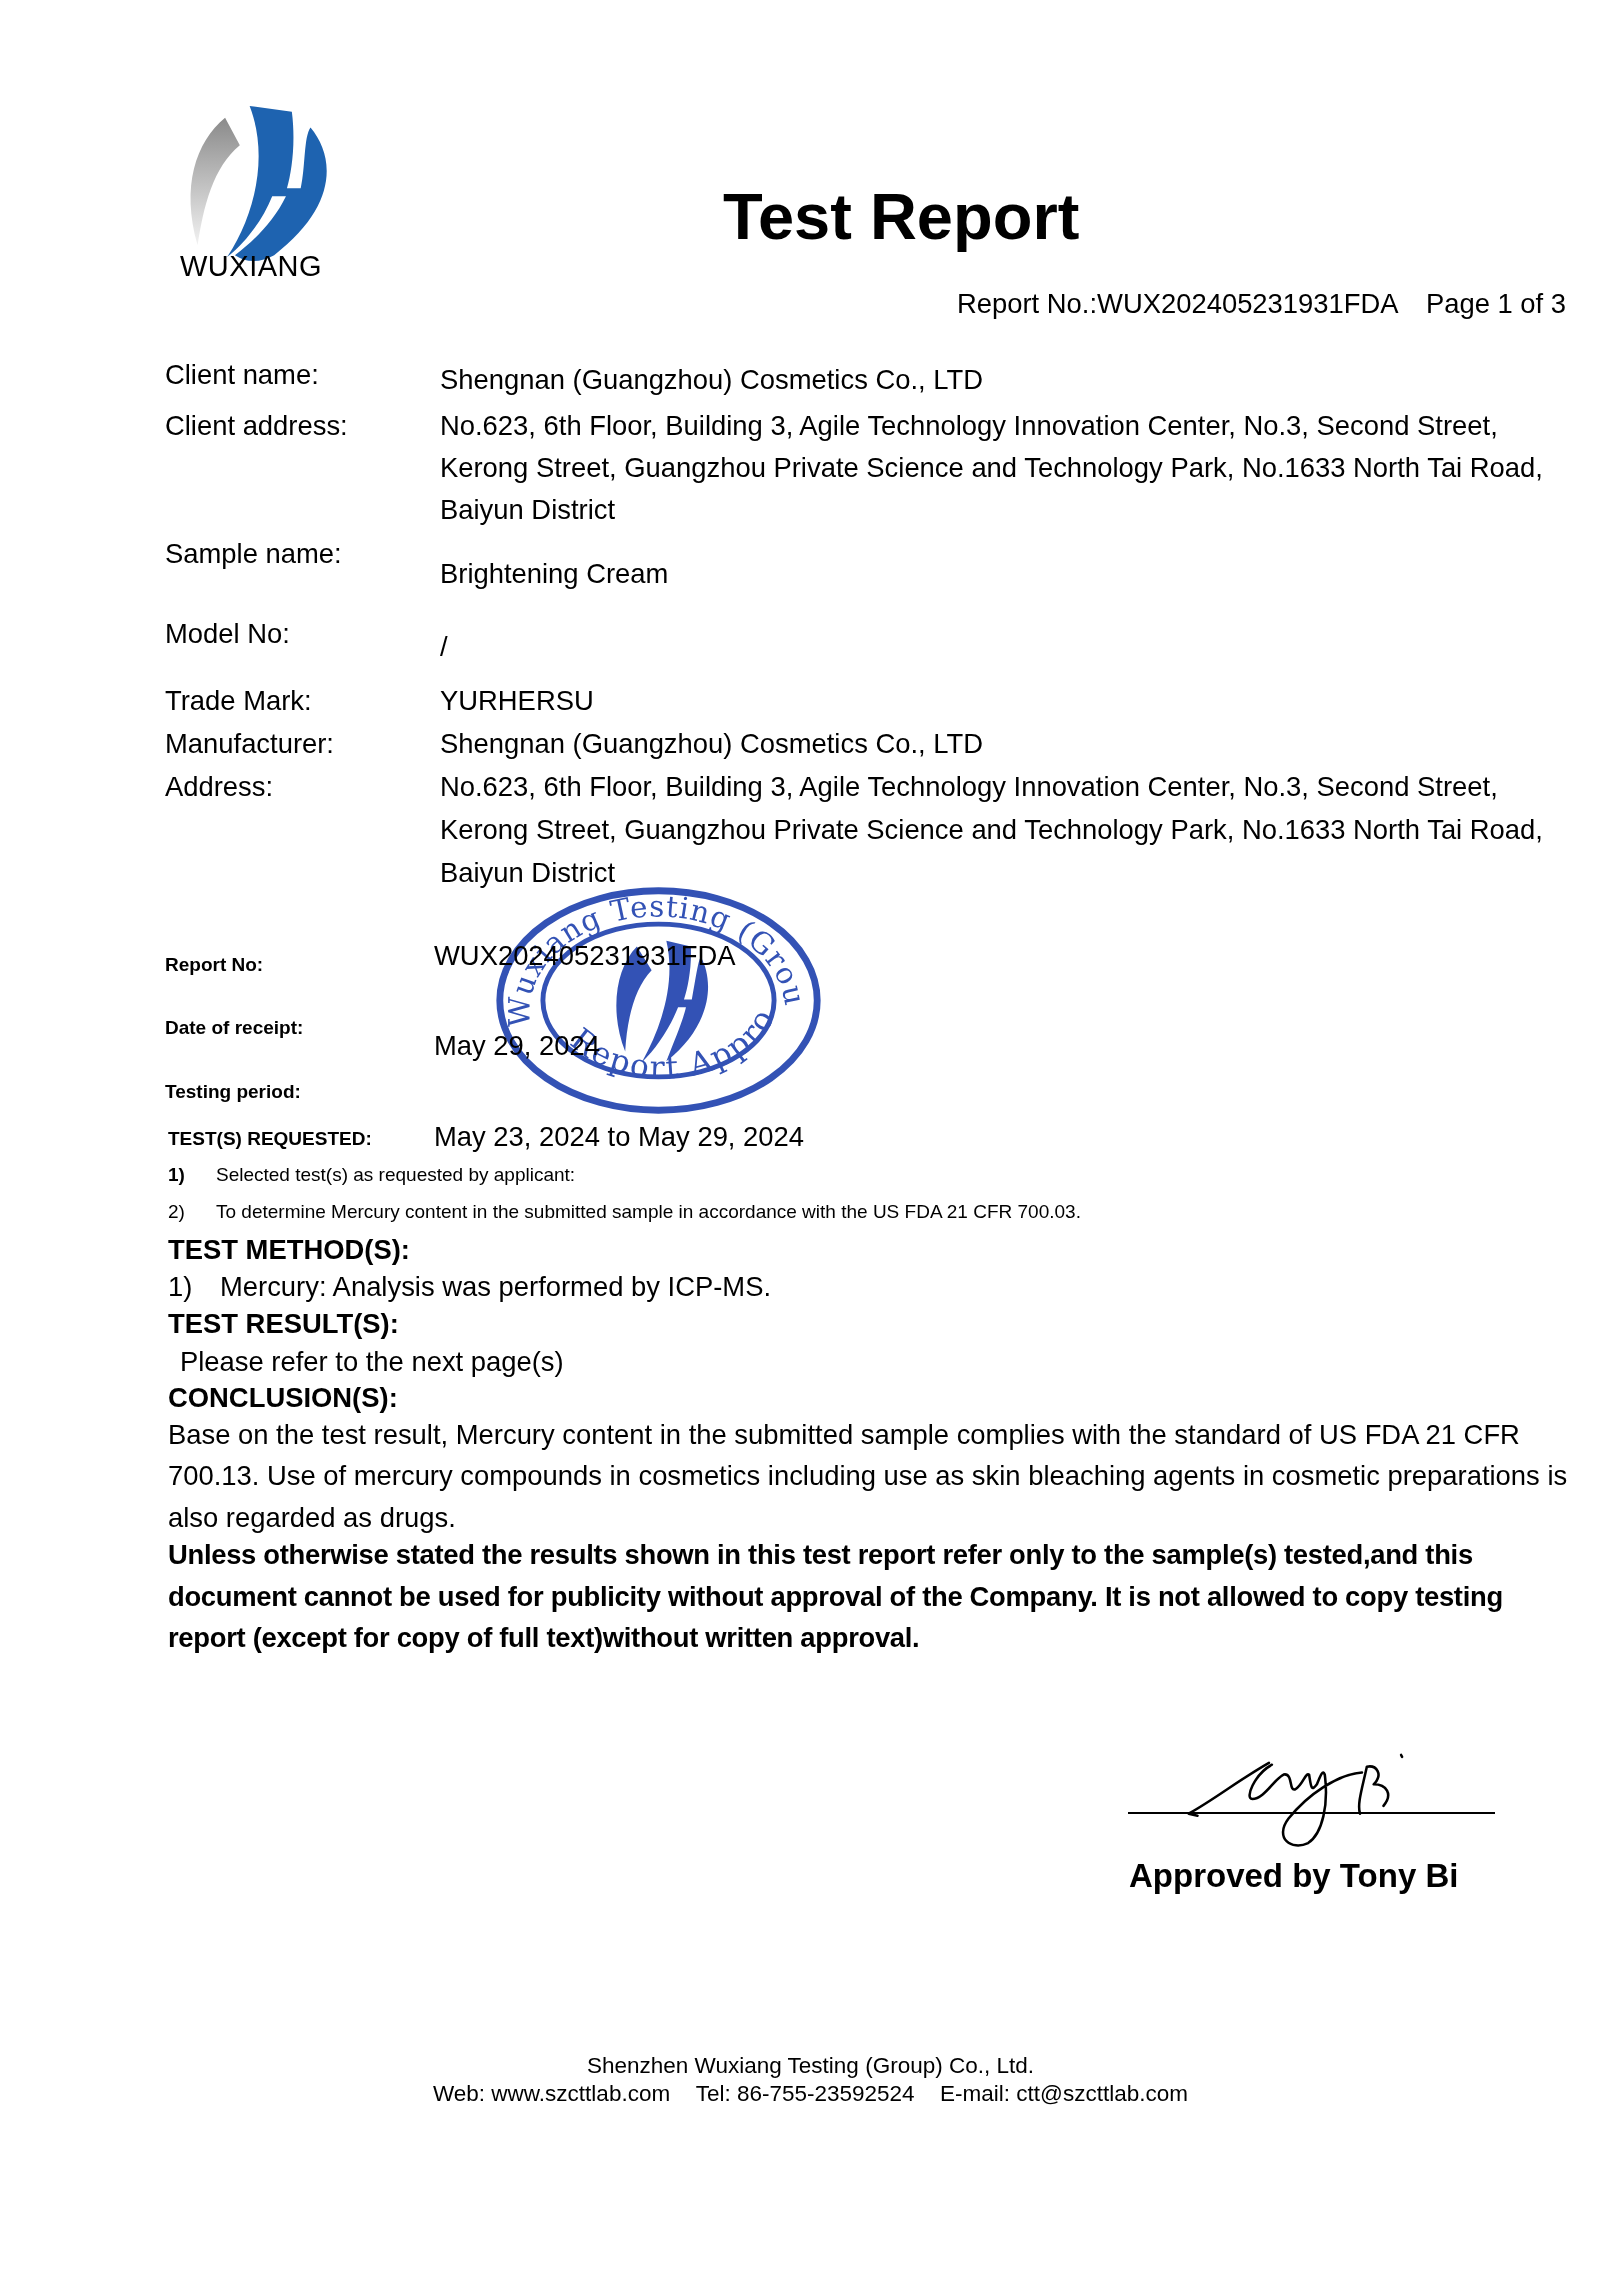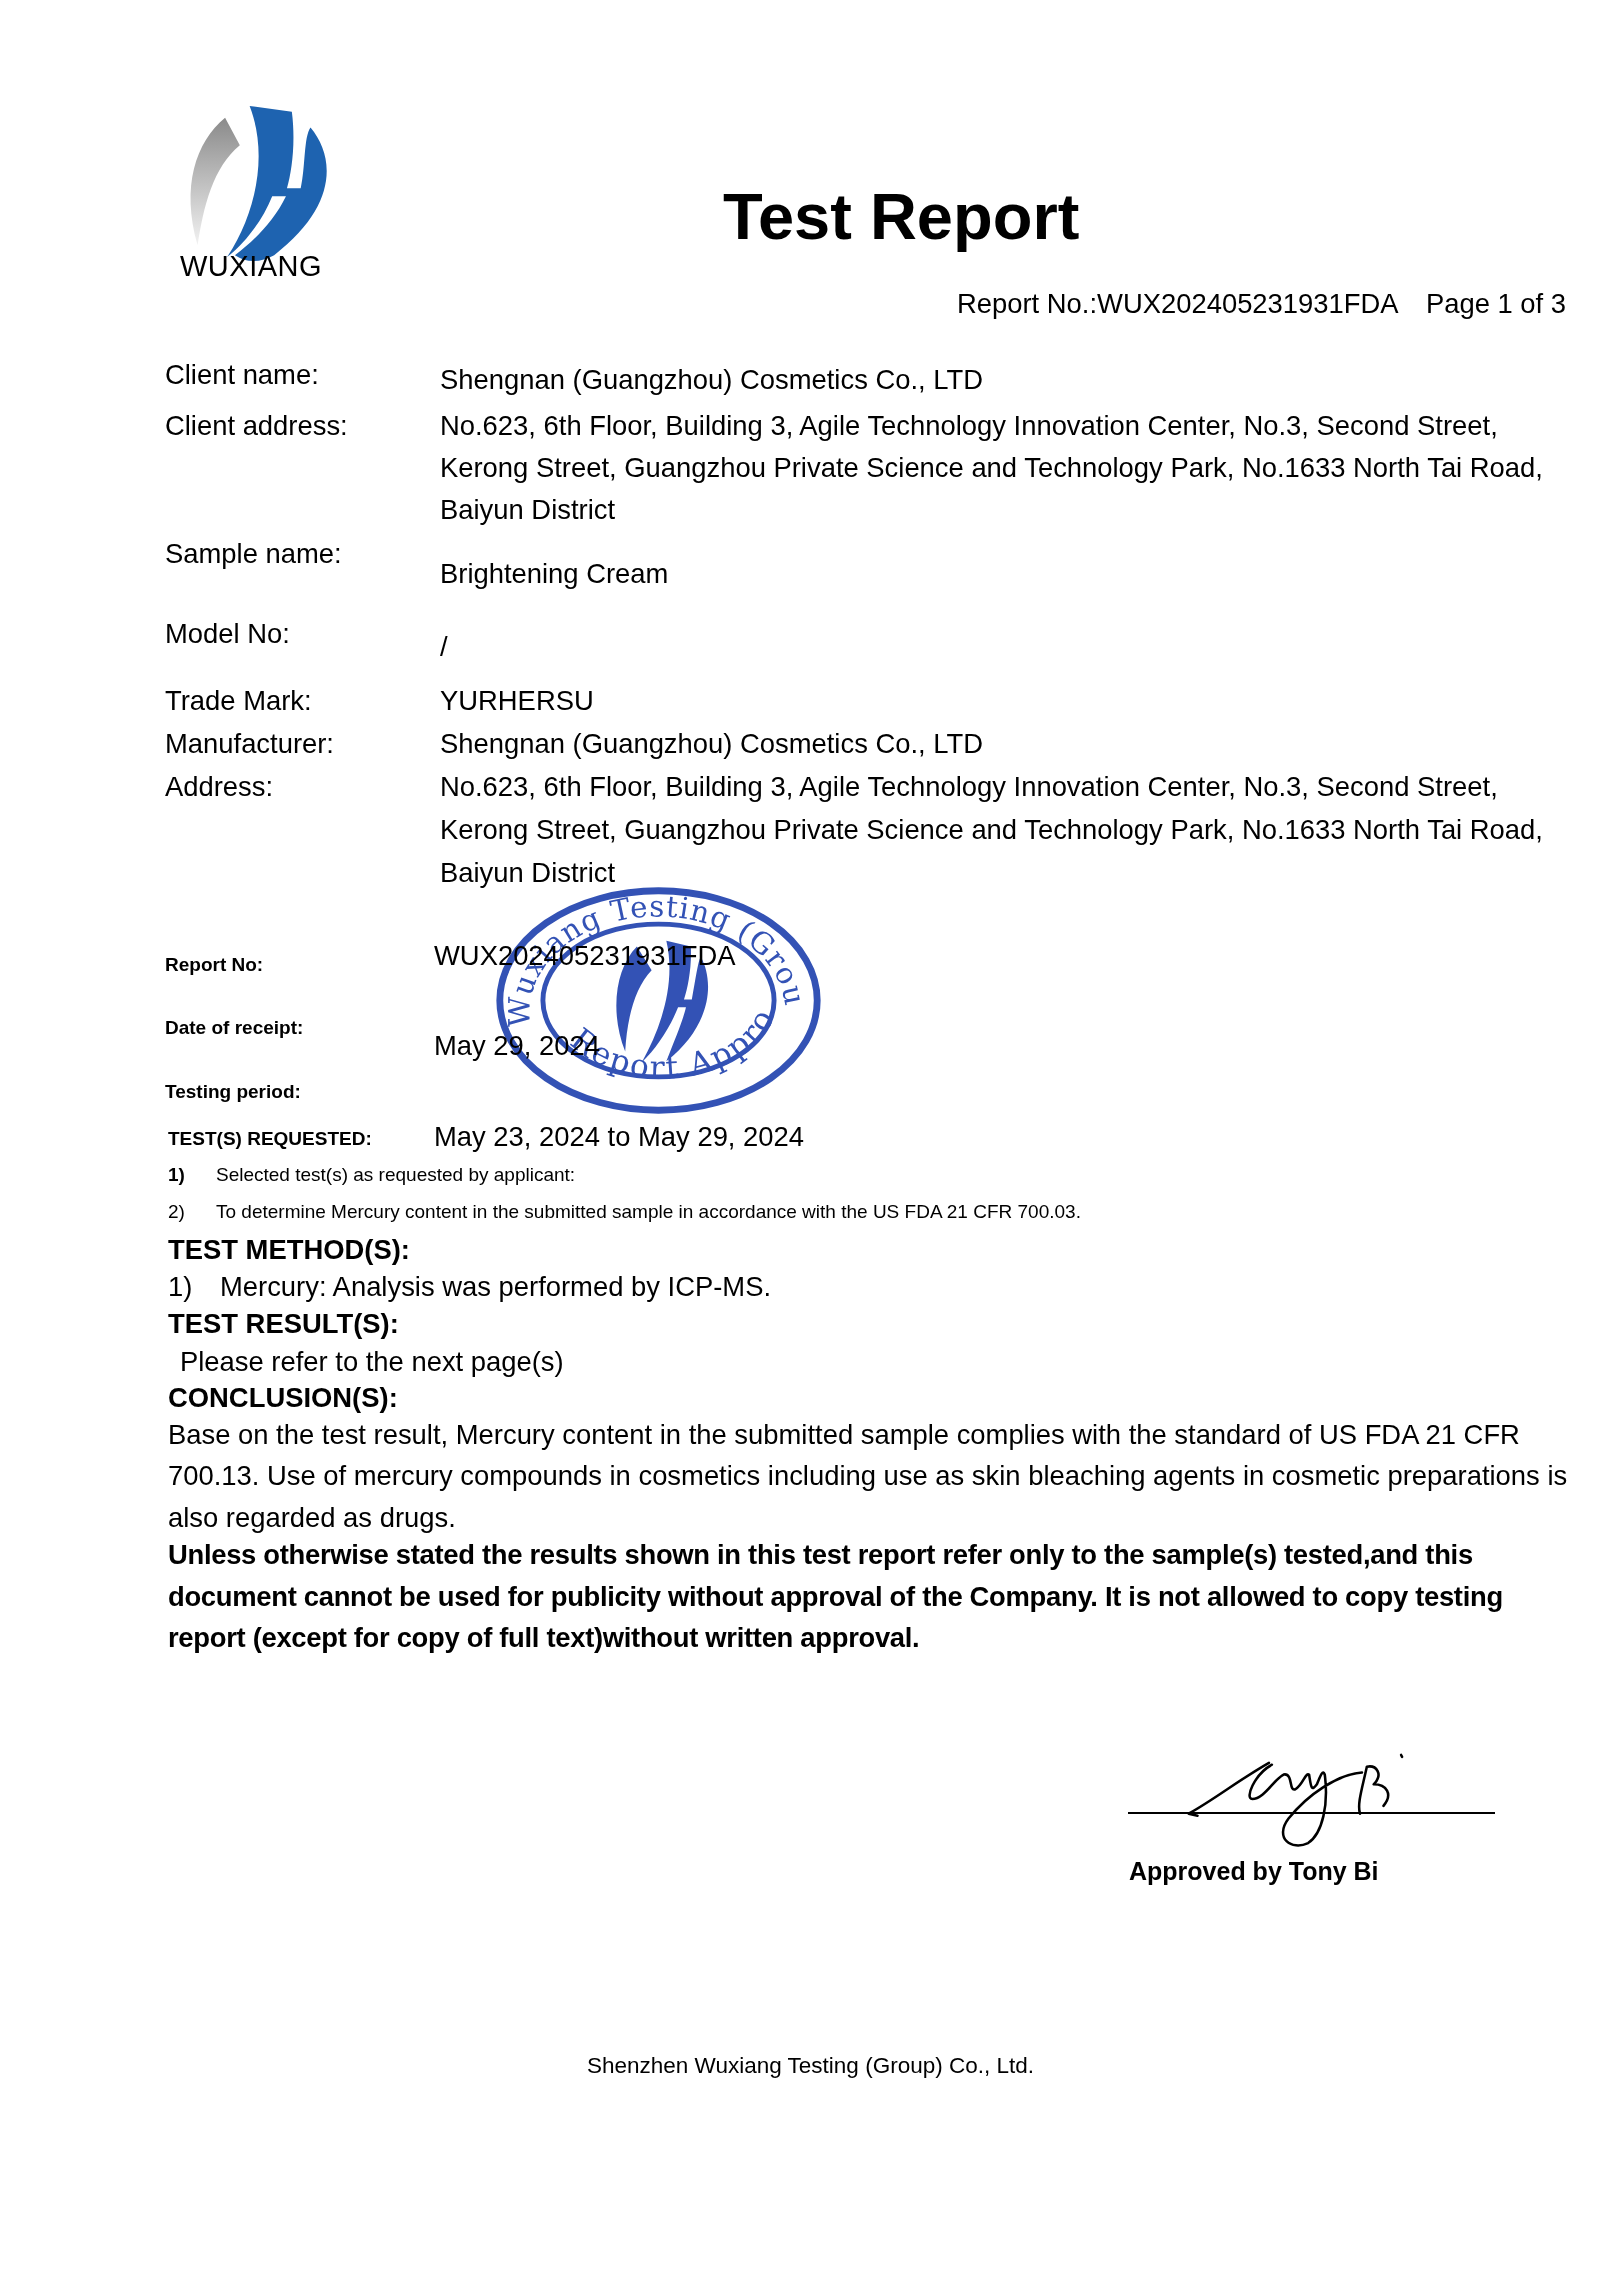--- a/index.html
+++ b/index.html
@@ -117,18 +117,21 @@
 
 <svg id="sig" viewBox="0 0 380 110" xmlns="http://www.w3.org/2000/svg">
   <g fill="none" stroke="#000" stroke-width="2.6" stroke-linecap="round" stroke-linejoin="round">
     <path d="M 63 70 C 90 55, 115 35, 145 18 M 63 70 L 70 66 M 63 70 L 72 72"></path>
     <path d="M 148 20 C 130 30, 120 55, 128 55 C 140 55, 150 35, 160 30 C 170 28, 165 48, 172 45 C 180 40, 182 28, 186 30 C 188 42, 188 48, 194 40 C 198 30, 200 25, 202 30 C 206 60, 200 90, 185 100 C 168 108, 150 95, 165 75 C 185 50, 215 30, 240 28"></path>
     <path d="M 245 22 C 240 45, 235 60, 238 70 M 245 22 C 255 20, 262 30, 252 40 C 265 40, 272 50, 262 62"></path>
     <path d="M 280 10 L 281 12"></path>
   </g>
 </svg>
 <div id="sig-line"></div>
-<div class="abs b" style="left:1129px;top:1859px;font-size:25px">Approved by Tony Bi</div>
+<div class="abs b" style="left:1129px;top:1859px;font-size:33px">Approved by Tony Bi</div>
 
 <div id="footer">
   <div>Shenzhen Wuxiang Testing (Group) Co., Ltd.</div>
+  <div>
+    <span>Web: www.szcttlab.com</span><span class="gap"></span><span>Tel: 86-755-23592524</span><span class="gap"></span><span>E-mail: ctt@szcttlab.com</span>
+  </div>
 </div>
 
 
 </body></html>

